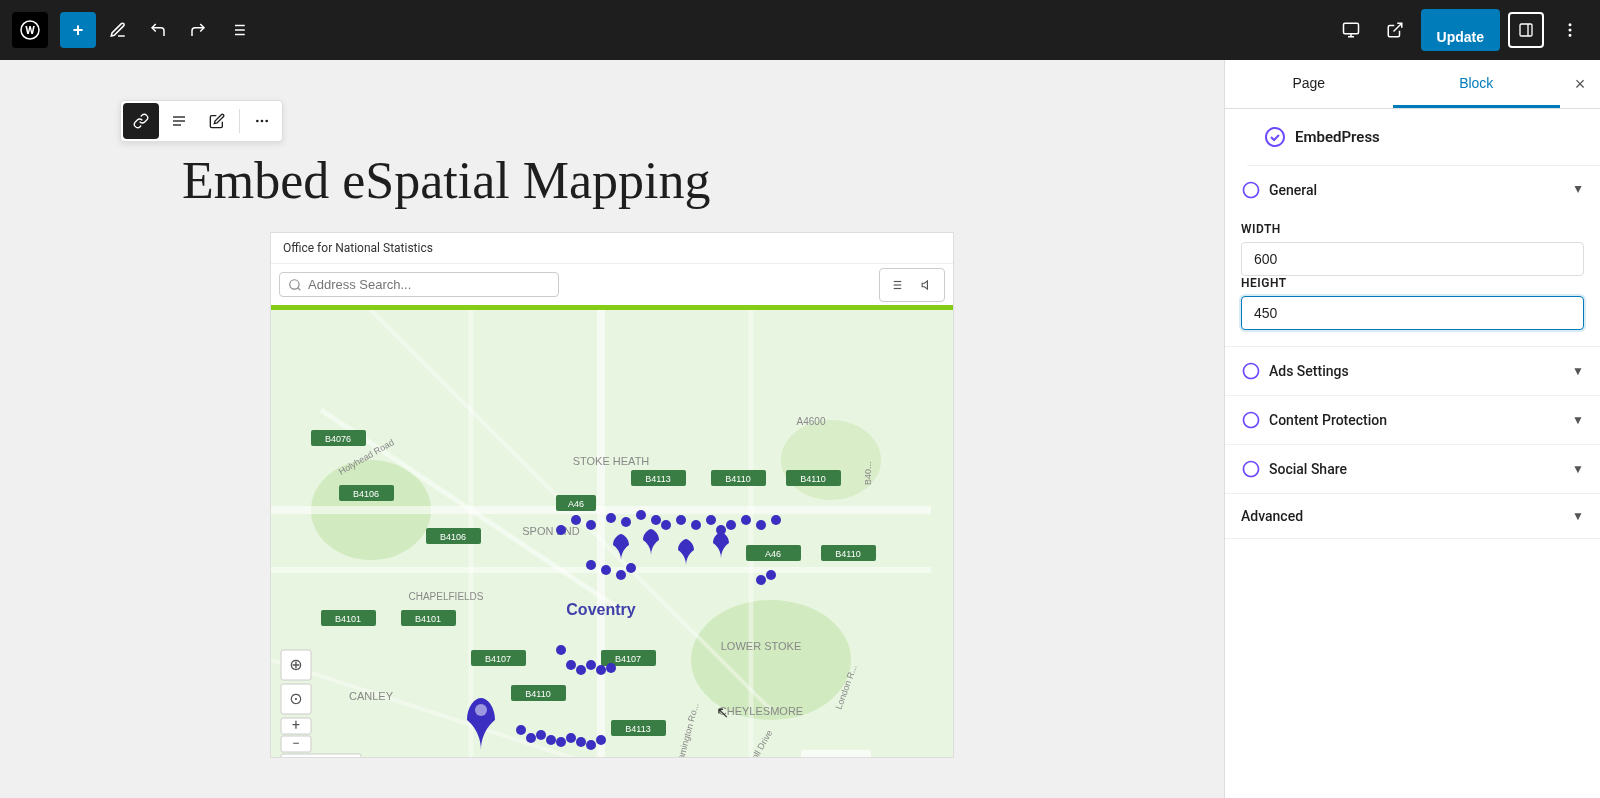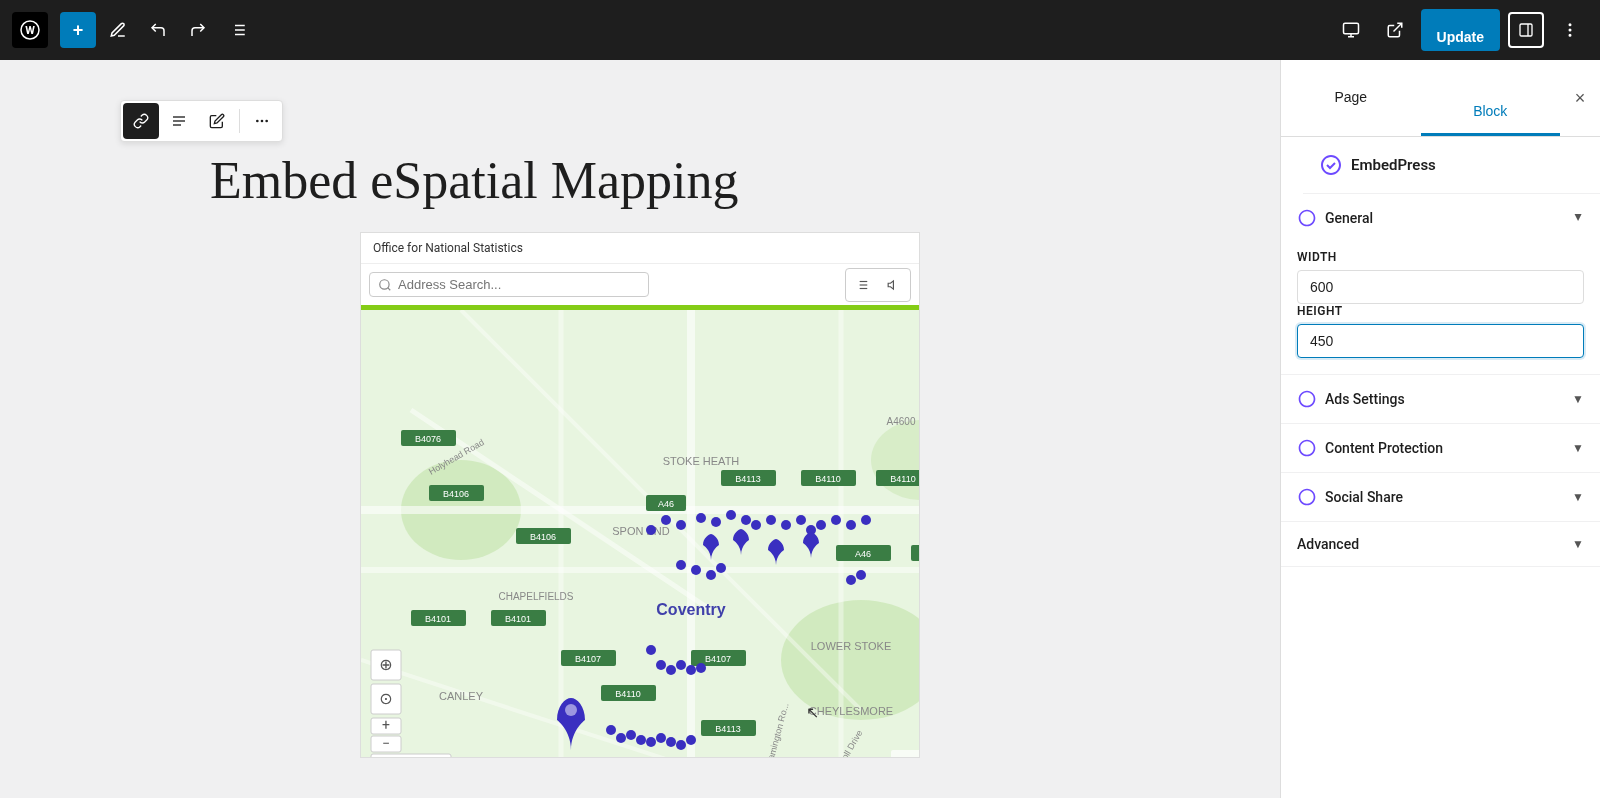--- a/index.html
+++ b/index.html
@@ -69,21 +69,21 @@
 
     
     .page-title {
       font-size: 52px; font-weight: 400; color: #1e1e1e;
       margin-bottom: 20px; width: 860px; line-height: 1.2;
       font-family: Georgia, serif;
     }
 
     
     .map-container {
-      width: 560px; background: #fff; border: 1px solid #ddd; position: relative; overflow: hidden;
+      width: 684px; background: #fff; border: 1px solid #ddd; position: relative; overflow: hidden;
     }
     .map-header {
       background: #fff; padding: 8px 12px; display: flex; align-items: center; gap: 8px;
       border-bottom: 1px solid #eee; font-size: 12px; color: #333;
     }
     .map-search {
       flex: 1; display: flex; align-items: center; background: #fff;
       border: 1px solid #ccc; border-radius: 4px; padding: 4px 8px; gap: 6px;
     }
     .map-search input {
@@ -94,35 +94,35 @@
       cursor: pointer; display: flex; align-items: center; justify-content: center; font-size: 14px;
     }
 
     
     .map-svg-area {
       width: 100%; height: 480px; position: relative; background: #e8f5e0; overflow: hidden;
     }
 
     
     .sidebar {
-      width: 320px; background: #fff; border-left: 1px solid #ddd;
+      width: 376px; background: #fff; border-left: 1px solid #ddd;
       display: flex; flex-direction: column; flex-shrink: 0; overflow-y: auto;
     }
 
     
     .sidebar-header {
       display: flex; align-items: center; border-bottom: 1px solid #ddd;
       padding: 0; flex-shrink: 0;
     }
     .sidebar-tab {
       flex: 1; text-align: center; padding: 14px 0; font-size: 14px;
       font-weight: 500; cursor: pointer; color: #1e1e1e; border: none;
       background: transparent; border-bottom: 3px solid transparent;
     }
-    .sidebar-tab.active { border-bottom: 3px solid #007cba; color: #007cba; margin-top: 29px; }
+    .sidebar-tab.active { border-bottom: 3px solid #007cba; color: #007cba; }
     .sidebar-close-btn {
       width: 40px; height: 48px; border: none; background: transparent;
       cursor: pointer; font-size: 18px; color: #555; display: flex;
       align-items: center; justify-content: center;
     }
 
     
     .embedpress-header {
       display: flex; align-items: center; gap: 8px; padding: 16px;
       border-bottom: 1px solid #f0f0f1;

